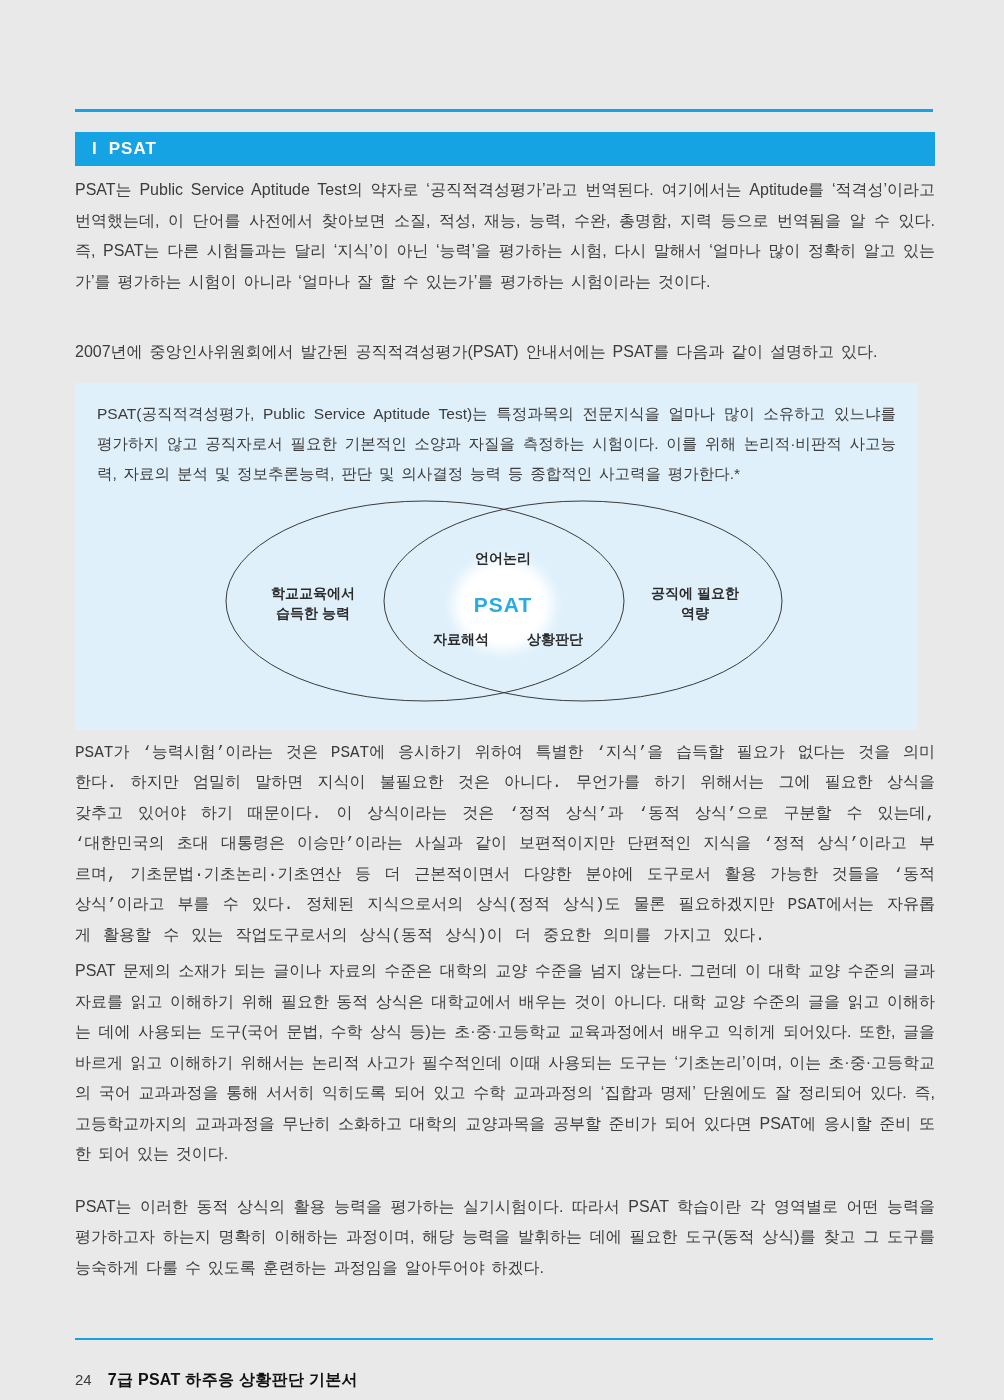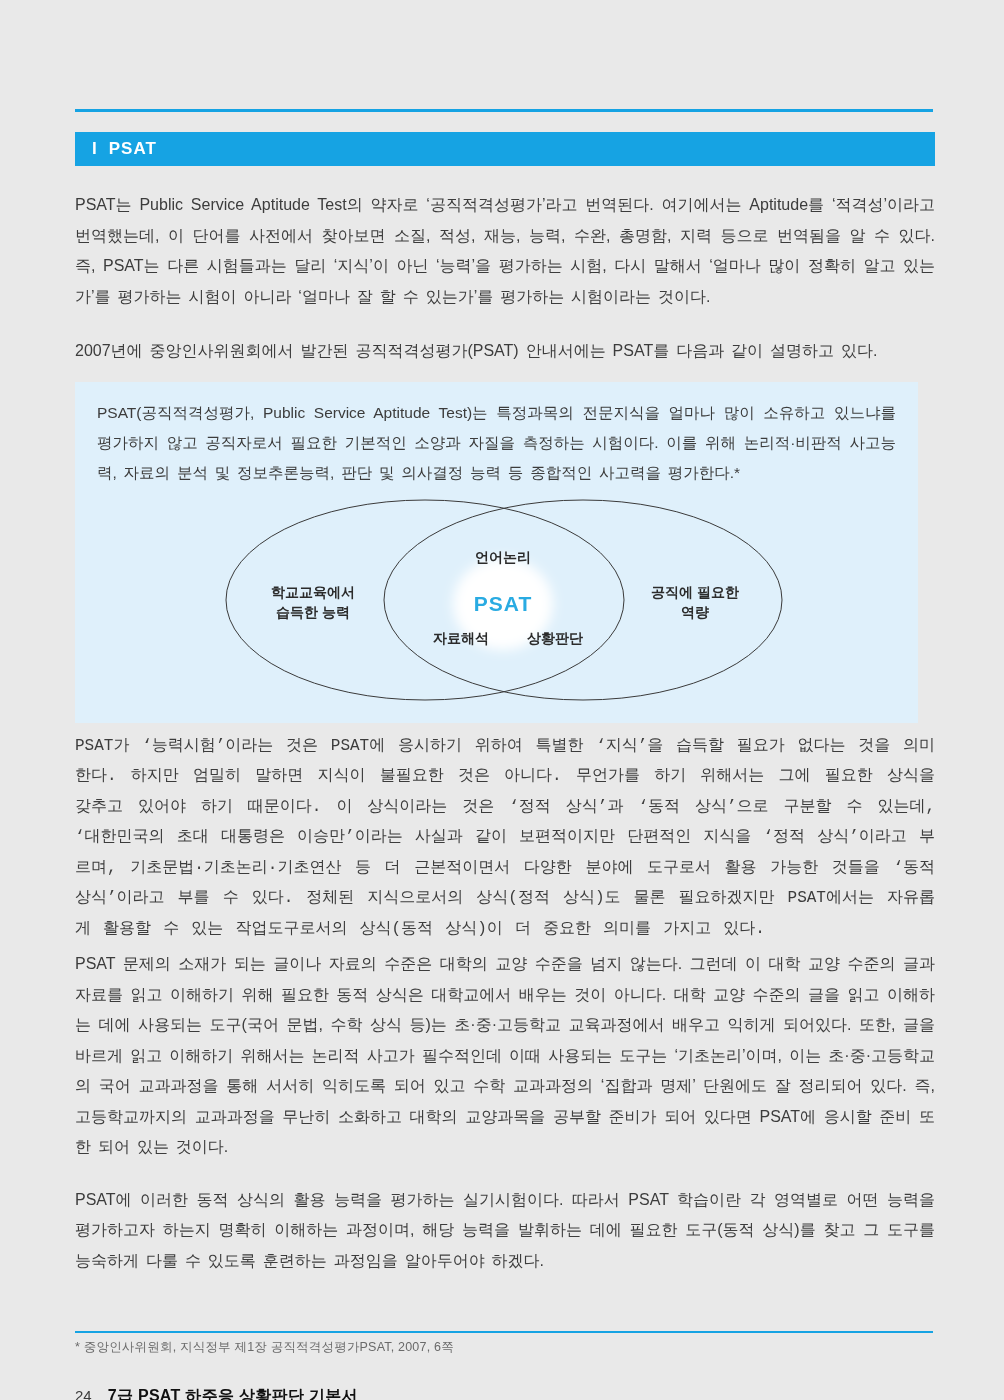--- a/index.html
+++ b/index.html
@@ -25,31 +25,31 @@
     box-sizing:border-box;padding-left:17px;
   }
   .section-header .prefix{margin-right:11px;}
 
   p.body-par{
     margin:0;width:860px;
     font-size:16px;line-height:30.5px;
     text-align:justify;word-spacing:2.5px;
     color:#3c3c3c;
   }
-  #p1{margin-top:24px;}
-  #p2{margin-top:24px;}
+  #p1{margin-top:9px;}
+  #p2{margin-top:40px;}
   #p3{margin-top:8px;font-family:Liberation Mono, monospace;}
   #p4{margin-top:5px;}
   #p5{margin-top:22px;}
 
   .infobox{
     margin-top:15px;width:843px;
     background:#dff0fb;
     box-sizing:border-box;
-    padding:16px 22px 16px 22px;
+    padding:16px 22px 22px 22px;
   }
   .infobox-text{
     margin:0;font-size:15.5px;line-height:30px;
     text-align:justify;word-spacing:2.5px;color:#3c3c3c;
   }
   .venn{display:block;width:799px;height:215px;margin-top:4px;}
   .venn text{
     font-family:"Liberation Sans","DejaVu Sans",sans-serif;
     font-size:14px;fill:#2b2b2b;font-weight:bold;
   }
@@ -117,24 +117,23 @@
         <text class="psat" x="406" y="119" text-anchor="middle">PSAT</text>
         <text x="364" y="151" text-anchor="middle">자료해석</text>
         <text x="458" y="151" text-anchor="middle">상황판단</text>
       </svg>
     </div>
 
     <p id="p3" class="body-par">PSAT가 ‘능력시험’이라는 것은 PSAT에 응시하기 위하여 특별한 ‘지식’을 습득할 필요가 없다는 것을 의미한다. 하지만 엄밀히 말하면 지식이 불필요한 것은 아니다. 무언가를 하기 위해서는 그에 필요한 상식을 갖추고 있어야 하기 때문이다. 이 상식이라는 것은 ‘정적 상식’과 ‘동적 상식’으로 구분할 수 있는데, ‘대한민국의 초대 대통령은 이승만’이라는 사실과 같이 보편적이지만 단편적인 지식을 ‘정적 상식’이라고 부르며, 기초문법·기초논리·기초연산 등 더 근본적이면서 다양한 분야에 도구로서 활용 가능한 것들을 ‘동적 상식’이라고 부를 수 있다. 정체된 지식으로서의 상식(정적 상식)도 물론 필요하겠지만 PSAT에서는 자유롭게 활용할 수 있는 작업도구로서의 상식(동적 상식)이 더 중요한 의미를 가지고 있다.</p>
 
     <p id="p4" class="body-par">PSAT 문제의 소재가 되는 글이나 자료의 수준은 대학의 교양 수준을 넘지 않는다. 그런데 이 대학 교양 수준의 글과 자료를 읽고 이해하기 위해 필요한 동적 상식은 대학교에서 배우는 것이 아니다. 대학 교양 수준의 글을 읽고 이해하는 데에 사용되는 도구(국어 문법, 수학 상식 등)는 초·중·고등학교 교육과정에서 배우고 익히게 되어있다. 또한, 글을 바르게 읽고 이해하기 위해서는 논리적 사고가 필수적인데 이때 사용되는 도구는 ‘기초논리’이며, 이는 초·중·고등학교의 국어 교과과정을 통해 서서히 익히도록 되어 있고 수학 교과과정의 ‘집합과 명제’ 단원에도 잘 정리되어 있다. 즉, 고등학교까지의 교과과정을 무난히 소화하고 대학의 교양과목을 공부할 준비가 되어 있다면 PSAT에 응시할 준비 또한 되어 있는 것이다.</p>
 
-    <p id="p5" class="body-par">PSAT에 이러한 동적 상식의 활용 능력을 평가하는 실기시험이다. 따라서 PSAT 학습이란 각 영역별로 어떤 능력을 평가하고자 하는지 명확히 이해하는 과정이며, 해당 능력을 발휘하는 데에 필요한 도구(동적 상식)를 찾고 그 도구를 능숙하게 다룰 수 있도록 훈련하는 과정임을 알아두어야 하겠다.</p>
+    <p id="p5" class="body-par">PSAT는 이러한 동적 상식의 활용 능력을 평가하는 실기시험이다. 따라서 PSAT 학습이란 각 영역별로 어떤 능력을 평가하고자 하는지 명확히 이해하는 과정이며, 해당 능력을 발휘하는 데에 필요한 도구(동적 상식)를 찾고 그 도구를 능숙하게 다룰 수 있도록 훈련하는 과정임을 알아두어야 하겠다.</p>
 
     <div class="footnote-rule"></div>
-    <p class="footnote-text">* 중앙인사위원회, 지식정부 제1장 공직적격성평가PSAT, 2007, 6쪽</p>
 
     <div class="page-footer">
       <span class="pagenum">24</span>
       <span class="booktitle">7급 PSAT 하주응 상황판단 기본서</span>
     </div>
 
   </div>
 </div>
 
 </body></html>

